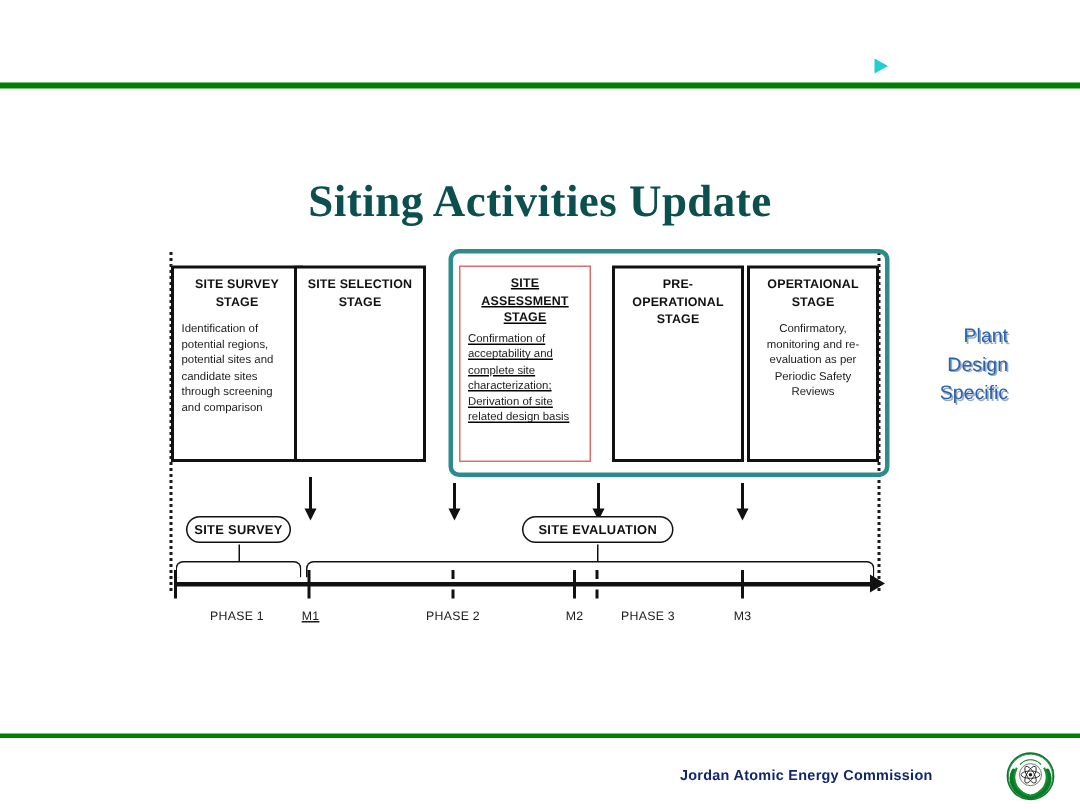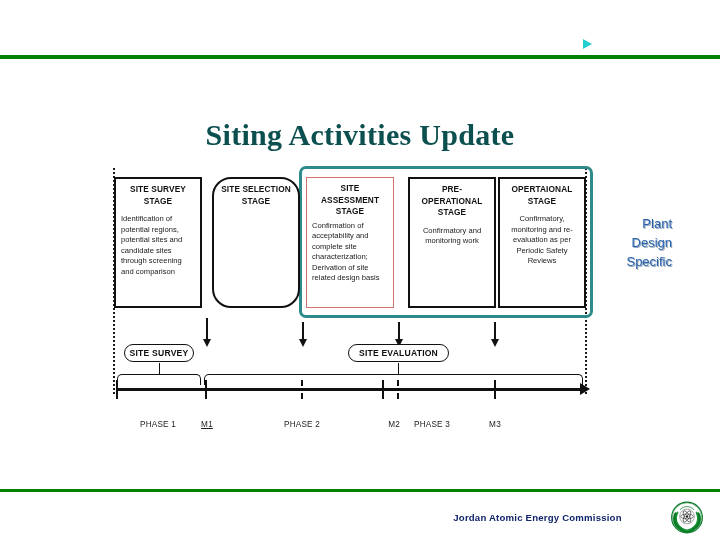--- a/index.html
+++ b/index.html
@@ -89,20 +89,21 @@
     width: 88px;
     height: 131px;
     border: 2px solid #111111;
     box-sizing: border-box;
     background: #ffffff;
     padding: 5px 5px 3px 5px;
     text-align: center;
   }
   .stage-box.accent {
     border: 1.6px solid #d4736e;
+    text-decoration: underline;
   }
   .stage-title {
     font-size: 8.3px;
     font-weight: bold;
     color: #101010;
     line-height: 11.5px;
     letter-spacing: 0.1px;
     white-space: pre-line;
   }
   .stage-desc {
@@ -113,21 +114,21 @@
     line-height: 10.6px;
     text-align: left;
   }
   .stage-box.accent .stage-desc,
   .stage-box.center-desc .stage-desc {
     text-align: center;
   }
   .stage-box.accent .stage-desc { text-align: left; margin-top: 3px; }
 
   #stage-0 { left: 114px; }
-  #stage-1 { left: 212px; border-radius: 19px; }
+  #stage-1 { left: 196px; }
   #stage-2 { left: 306px; }
   #stage-3 { left: 408px; }
   #stage-4 { left: 498px; }
 
   
   #plant-design-note {
     position: absolute;
     left: 600px;
     top: 214px;
     width: 72px;
@@ -233,21 +234,21 @@
   }
   .tick.dashed {
     background: transparent;
     border-left: 2px dashed #111111;
     width: 0;
   }
 
   
   .axis-label {
     position: absolute;
-    top: 420px;
+    top: 406px;
     font-size: 8.2px;
     font-weight: normal;
     color: #1a1a1a;
     text-align: center;
     letter-spacing: 0.2px;
   }
 
   
   #bottom-rule {
     position: absolute;
@@ -306,21 +307,20 @@
     <div class="stage-title">SITE
 ASSESSMENT
 STAGE</div>
     <div class="stage-desc">Confirmation of acceptability and complete site characterization; Derivation of site related design basis</div>
   </div>
 
   <div class="stage-box center-desc" id="stage-3">
     <div class="stage-title">PRE-
 OPERATIONAL
 STAGE</div>
-    <div class="stage-desc">Confirmatory and monitoring work</div>
   </div>
 
   <div class="stage-box center-desc" id="stage-4">
     <div class="stage-title">OPERTAIONAL
 STAGE</div>
     <div class="stage-desc">Confirmatory, monitoring and re-evaluation as per Periodic Safety Reviews</div>
   </div>
 
   <div id="plant-design-note">Plant
 Design
@@ -345,21 +345,21 @@
   <div class="tick" style="left:116px;"></div>
   <div class="tick" style="left:205px;"></div>
   <div class="tick dashed" style="left:301px;"></div>
   <div class="tick" style="left:382px;"></div>
   <div class="tick dashed" style="left:397px;"></div>
   <div class="tick" style="left:494px;"></div>
 
   <div class="axis-label" style="left:128px; width:60px;">PHASE 1</div>
   <div class="axis-label" style="left:190px; width:34px;text-decoration:underline;">M1</div>
   <div class="axis-label" style="left:272px; width:60px;">PHASE 2</div>
-  <div class="axis-label" style="left:366px; width:34px;text-align:right;">M2</div>
+  <div class="axis-label" style="left:366px; width:34px;">M2</div>
   <div class="axis-label" style="left:402px; width:60px;">PHASE 3</div>
   <div class="axis-label" style="left:478px; width:34px;">M3</div>
 </div>
 
 <div id="bottom-rule"></div>
 <div id="footer-text">Jordan Atomic Energy Commission</div>
 
 <svg id="footer-logo" viewBox="0 0 100 100">
   <circle cx="50" cy="50" r="44" fill="none" stroke="#0a7a28" stroke-width="3"></circle>
   <path d="M50 8 A42 42 0 0 0 8 50 A42 42 0 0 0 50 92 A42 42 0 0 0 92 50 A42 42 0 0 0 50 8 Z" fill="none" stroke="#0a7a28" stroke-width="1.5"></path>

